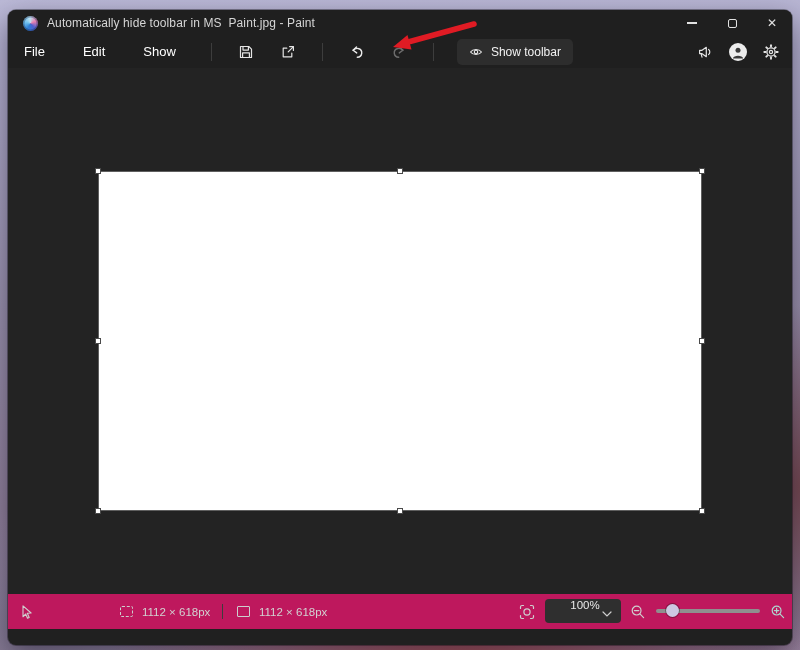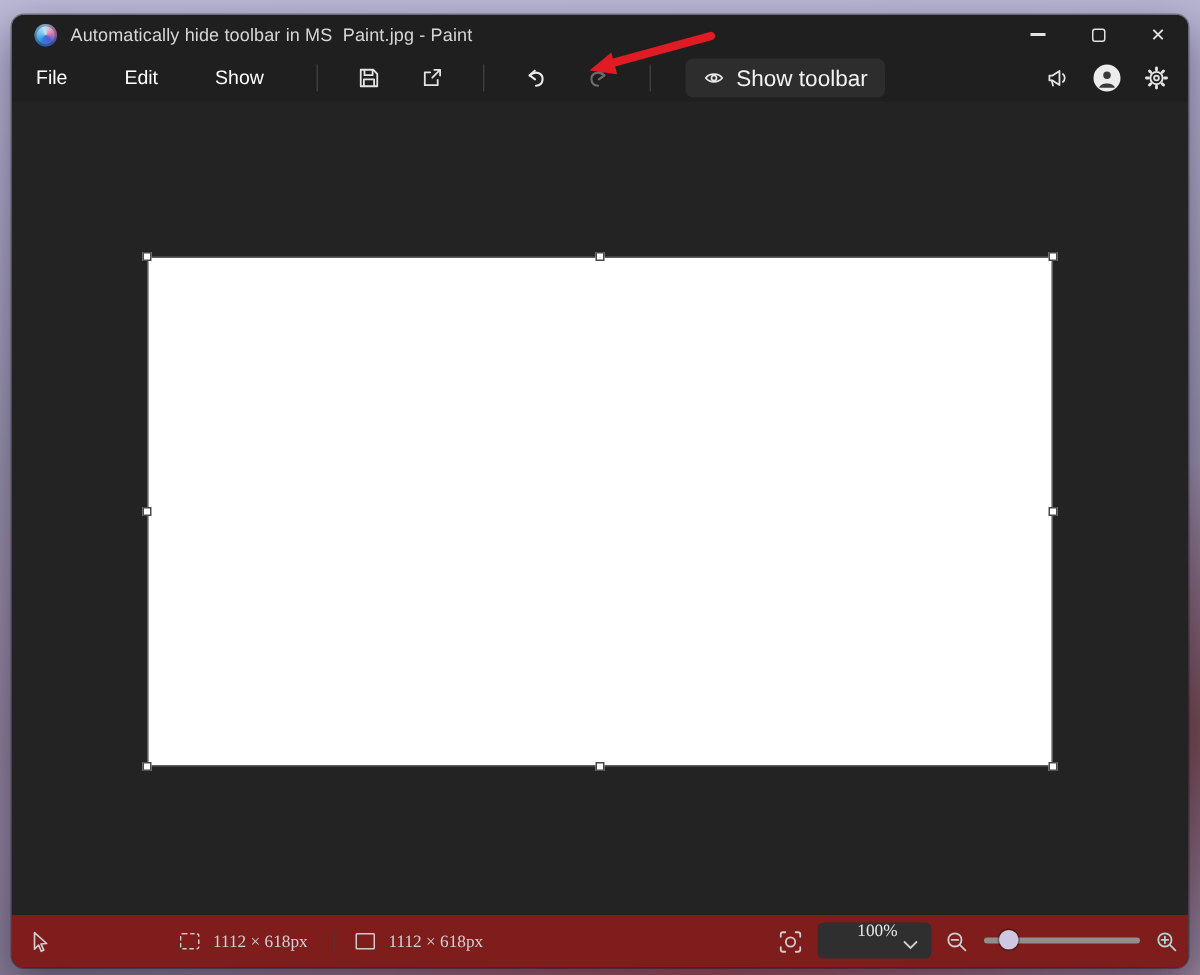--- a/index.html
+++ b/index.html
@@ -28,30 +28,30 @@
   .min-glyph { width:10px; height:1.2px; background:#e2e2e2; }
   .max-glyph { width:9px; height:9px; border:1.2px solid #e2e2e2; border-radius:2px; }
   .close-glyph { font-size:12px; line-height:1; color:#e2e2e2; }
   
   .menubar { position:absolute; left:0; top:26px; right:0; height:32px; background:#1f1f1f; display:flex; align-items:center; padding:0 4px 0 6px;gap:12px; }
   .menu-item { padding:0 10px; height:26px; line-height:26px; color:#fff; font-size:13px; border-radius:5px; margin-right:6px; }
   .mb-sep { width:1px; height:18px; background:#3d3d3d; margin:0 7px; flex:none; }
   .icon-btn { width:30px; height:26px; border-radius:5px; display:flex; align-items:center; justify-content:center; flex:none; }
   .icon-btn.disabled svg { opacity:.38; }
   .show-toolbar-btn { height:26px; margin-left:4px; padding:0 12px; border-radius:5px; background:#2d2d2d;
-    display:flex; align-items:center; gap:8px; color:#f2f2f2; font-size:15px; flex:none; }
+    display:flex; align-items:center; gap:8px; color:#f2f2f2; font-size:12px; flex:none; }
   .mb-right { margin-left:auto; display:flex; align-items:center; gap:3px; padding-right:2px; }
   .avatar { width:18px; height:18px; border-radius:50%; background:#ececec; display:flex; align-items:center; justify-content:center; overflow:hidden; }
   
   .canvas-area { position:absolute; left:0; top:58px; right:0; height:542px; background:#232323; }
   .paint-canvas { position:absolute; left:91px; top:104px; width:602px; height:338px; background:#ffffff;
     outline:1px solid rgba(210,210,210,.35); }
   .handle { position:absolute; width:6px; height:6px; background:#ffffff; border:1px solid #4a4a4a; }
   
-  .statusbar { position:absolute; left:0; bottom:0; right:0; height:35px; background:#7f1d1d; color:#d2d2d2; font-size:11.5px;font-family:Liberation Serif, serif; }
+  .statusbar { position:absolute; left:0; bottom:16px; right:0; height:35px; background:#be185d; color:#d2d2d2; font-size:11.5px; }
   .sb-abs { position:absolute; top:0; height:35px; display:flex; align-items:center; }
   .sb-sep { position:absolute; left:214px; top:10px; width:1px; height:15px; background:#3d3d3d; }
   .sel-glyph { width:13px; height:11px; border:1.2px dashed #cdcdcd; border-radius:2px; }
   .img-glyph { width:13px; height:11px; border:1.4px solid #cdcdcd; border-radius:1px; }
   .zoom-select { position:absolute; left:537px; top:5px; width:76px; height:24px; background:#2f2f2f; border-radius:4px;
     display:flex; align-items:center; padding:0 9px 0 13px; color:#e8e8e8; font-size:11.5px;flex-direction:column; }
   .zoom-select .chev { margin-left:auto; }
   .slider { position:absolute; left:648px; top:15px; width:104px; height:3.5px; background:#8f8f8f; border-radius:2px; }
   .slider-thumb { position:absolute; left:10px; top:-5px; width:13px; height:13px; border-radius:50%; background:#cdc7e2; box-shadow:0 0 0 1px rgba(0,0,0,.3); }
   .red-arrow { position:absolute; left:0; top:0; pointer-events:none; z-index:50; }

